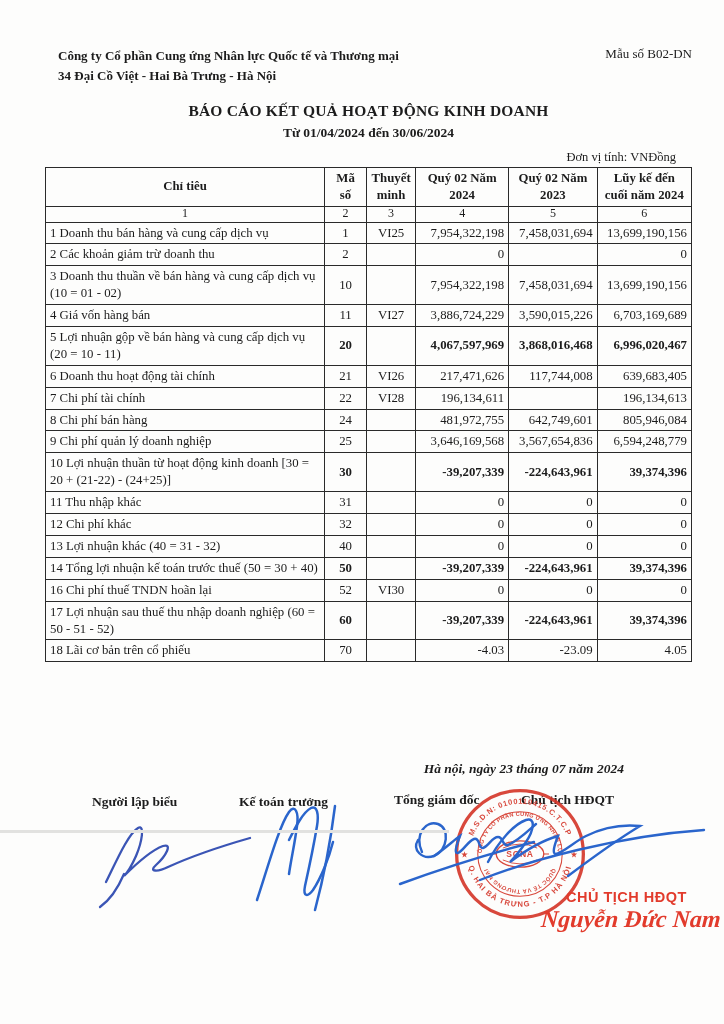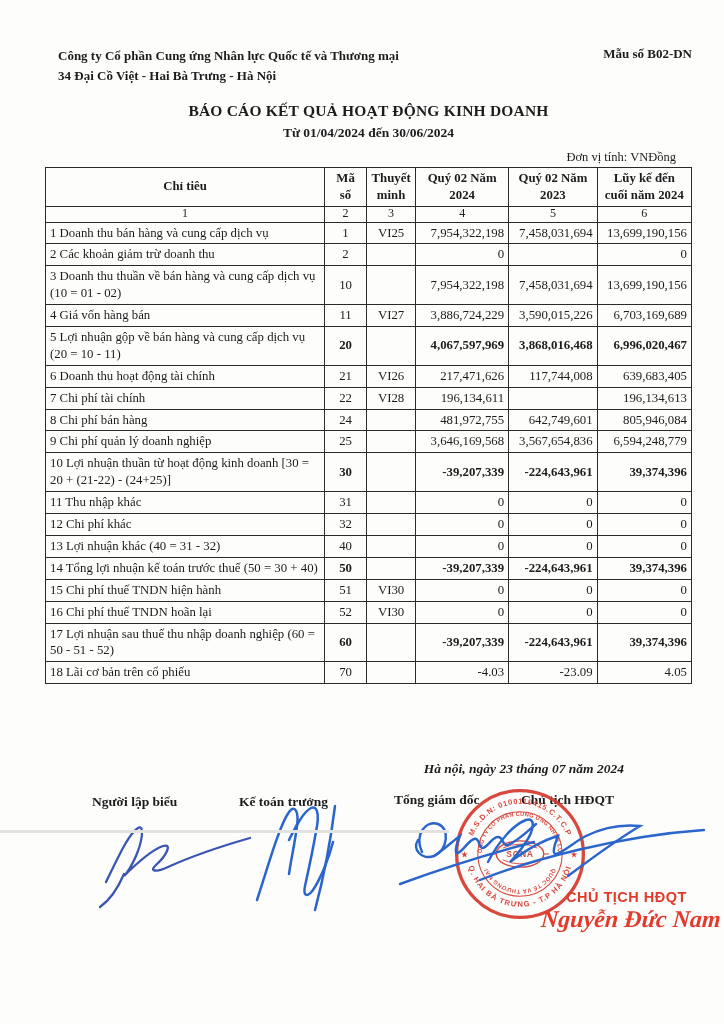--- a/index.html
+++ b/index.html
@@ -9,21 +9,21 @@
     background: #fdfdfc;
     color: #1c1c1c;
     overflow: hidden;
     position: relative;
   }
   .page { padding: 46px 32px 4px 45px; position: relative; height: 833px; }
 
   
   .doc-header { display: flex; justify-content: space-between; align-items: flex-start; }
   .company-block { font-weight: bold; font-size: 13px; line-height: 1.5; padding-left: 13px; }
-  .form-number { font-weight: bold; font-size: 13px; white-space: nowrap; }
+  .form-number { font-weight: normal; font-size: 13px; white-space: nowrap; }
   .doc-title { text-align: center; font-weight: bold; font-size: 15.5px; margin-top: 17px; letter-spacing: .2px; }
   .doc-period { text-align: center; font-weight: bold; font-size: 13.5px; margin-top: 5px; }
   .unit-note { text-align: right; font-size: 12.5px; margin: 9px 16px 2px 0; }
 
   
   table.report { width: 100%; border-collapse: collapse; table-layout: fixed; border-radius: 27px; }
   table.report th, table.report td {
     border: 1px solid #2a2a2a;
     font-size: 12.8px;
     padding: 2px 4px;
@@ -211,28 +211,20 @@
           <td class="col-v2">0</td>
           <td class="col-v3">0</td>
         </tr>
         <tr class="bold-row">
           <td class="col-label">14 Tổng lợi nhuận kế toán trước thuế (50 = 30 + 40)</td>
           <td class="col-code">50</td>
           <td class="col-note"></td>
           <td class="col-v1">-39,207,339</td>
           <td class="col-v2">-224,643,961</td>
           <td class="col-v3">39,374,396</td>
-        </tr>
-        <tr>
-          <td class="col-label">15 Chi phí thuế TNDN hiện hành</td>
-          <td class="col-code">51</td>
-          <td class="col-note">VI30</td>
-          <td class="col-v1">0</td>
-          <td class="col-v2">0</td>
-          <td class="col-v3">0</td>
         </tr>
         <tr>
           <td class="col-label">16 Chi phí thuế TNDN hoãn lại</td>
           <td class="col-code">52</td>
           <td class="col-note">VI30</td>
           <td class="col-v1">0</td>
           <td class="col-v2">0</td>
           <td class="col-v3">0</td>
         </tr>
         <tr class="bold-row">

